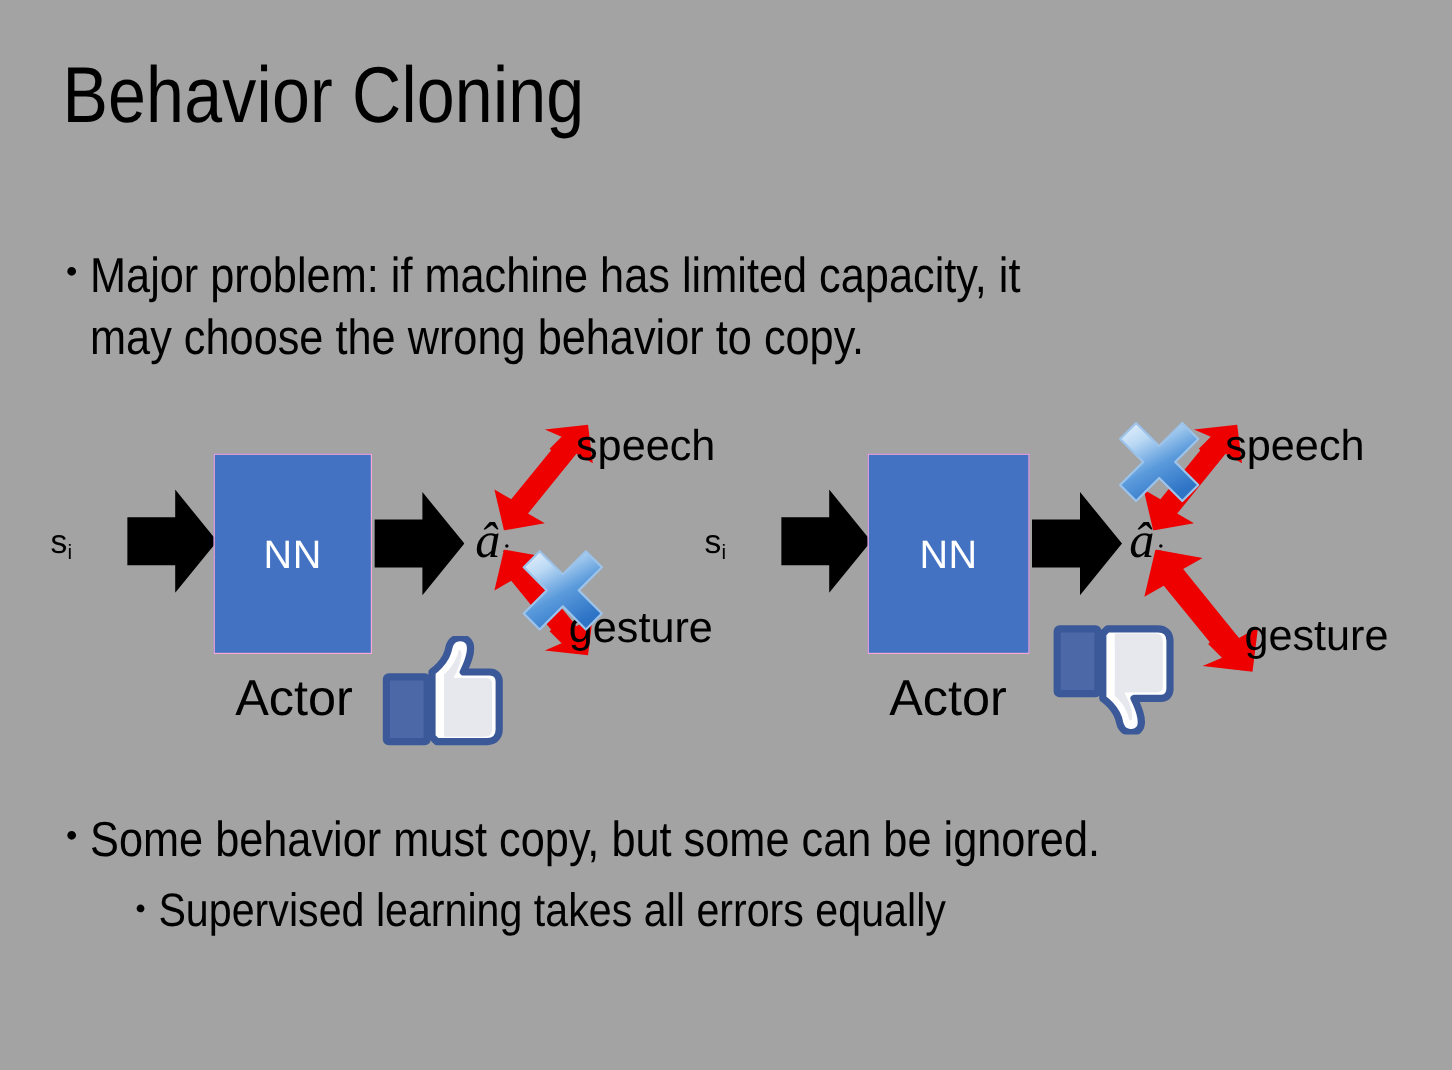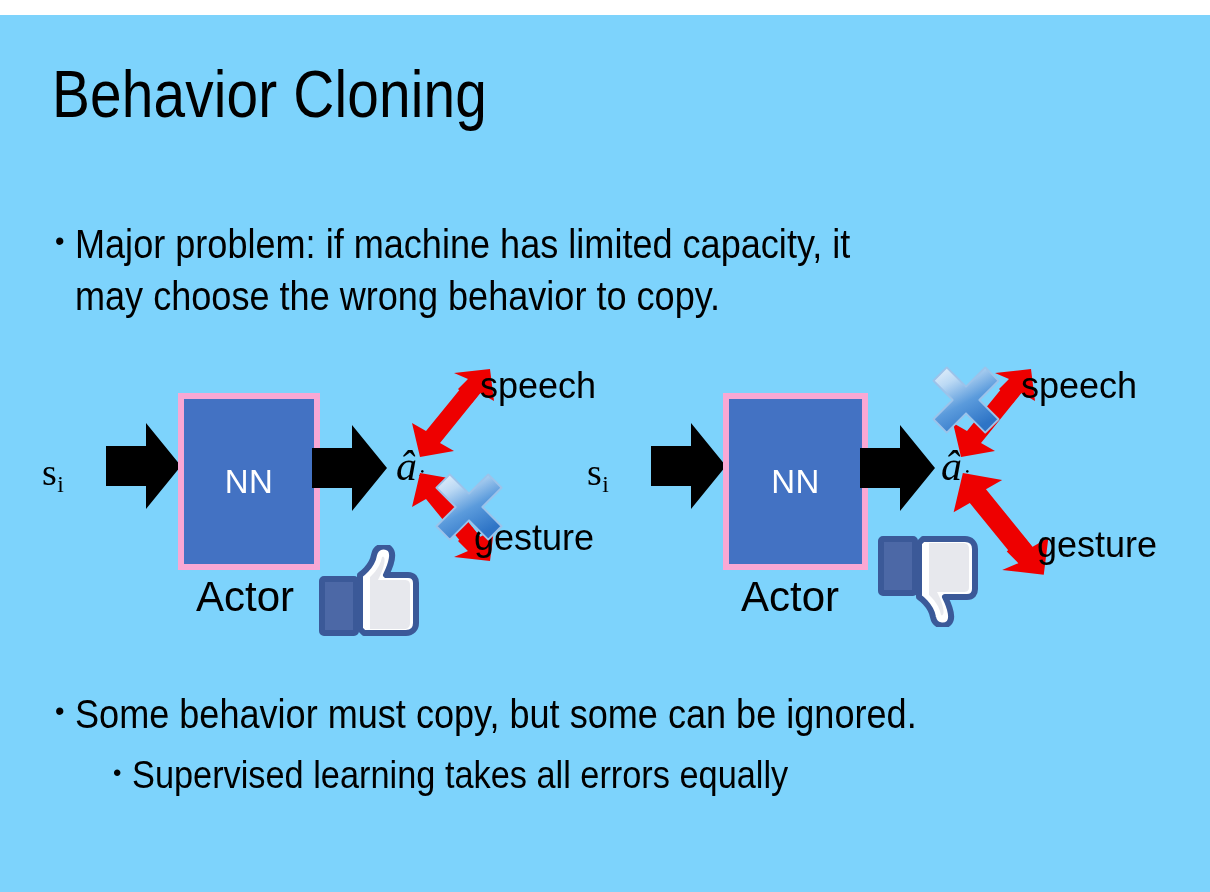--- a/index.html
+++ b/index.html
@@ -2,21 +2,21 @@
 <html><head>
 <meta charset="utf-8">
 <style>
   html,body{margin:0;padding:0;background:#ffffff;}
   body{
     width:1210px;height:892px;position:relative;overflow:hidden;
     font-family:"Liberation Sans","DejaVu Sans",sans-serif;
     color:#000000;
     -webkit-font-smoothing:antialiased;
   }
-  .slide{position:absolute;inset:0;background:#7dd3fc;margin-top:15px;}
+  .slide{position:absolute;inset:0;background:#a3a3a3;}
 
   
   .title{
     position:absolute;left:52px;top:45px;
     font-family:"Liberation Sans Narrow","Liberation Sans","DejaVu Sans Condensed",sans-serif;
     font-size:66px;line-height:1.05;font-weight:400;
     letter-spacing:.2px;color:#000;
     transform:scaleX(.86);transform-origin:left top;white-space:nowrap;
   }
 
@@ -35,28 +35,28 @@
   #bullet-b1{left:55px;top:673px;}
   #bullet-b2{left:113px;top:735px;}
   #bullet-b2 .bullet-text{font-size:39px;}
 
   
   .diagram{position:absolute;top:330px;height:310px;width:600px;}
   #diagram-left{left:0px;}
   #diagram-right{left:545px;}
 
   .s-label{
-    position:absolute;font-size:38px;font-family:Liberation Serif, serif;
+    position:absolute;font-size:28px;font-family:Liberation Sans, sans-serif;
     color:#000;line-height:1;
   }
   .s-label sub{font-size:.62em;vertical-align:baseline;position:relative;top:.28em;left:.02em;}
 
   .blockarrow{position:absolute;}
   .nnbox{
-    position:absolute;background:#4372C3;border:6px solid #f9a8d4;
+    position:absolute;background:#4372C3;border:1px solid #f9a8d4;
     display:flex;align-items:center;justify-content:center;
   }
   .nnbox span{
     color:#ffffff;font-size:33px;font-family:"Liberation Sans","DejaVu Sans",sans-serif;
     letter-spacing:.5px;
   }
   .actor-label{
     position:absolute;font-size:42px;font-family:"Liberation Sans","DejaVu Sans",sans-serif;
     color:#000;white-space:nowrap;
   }

